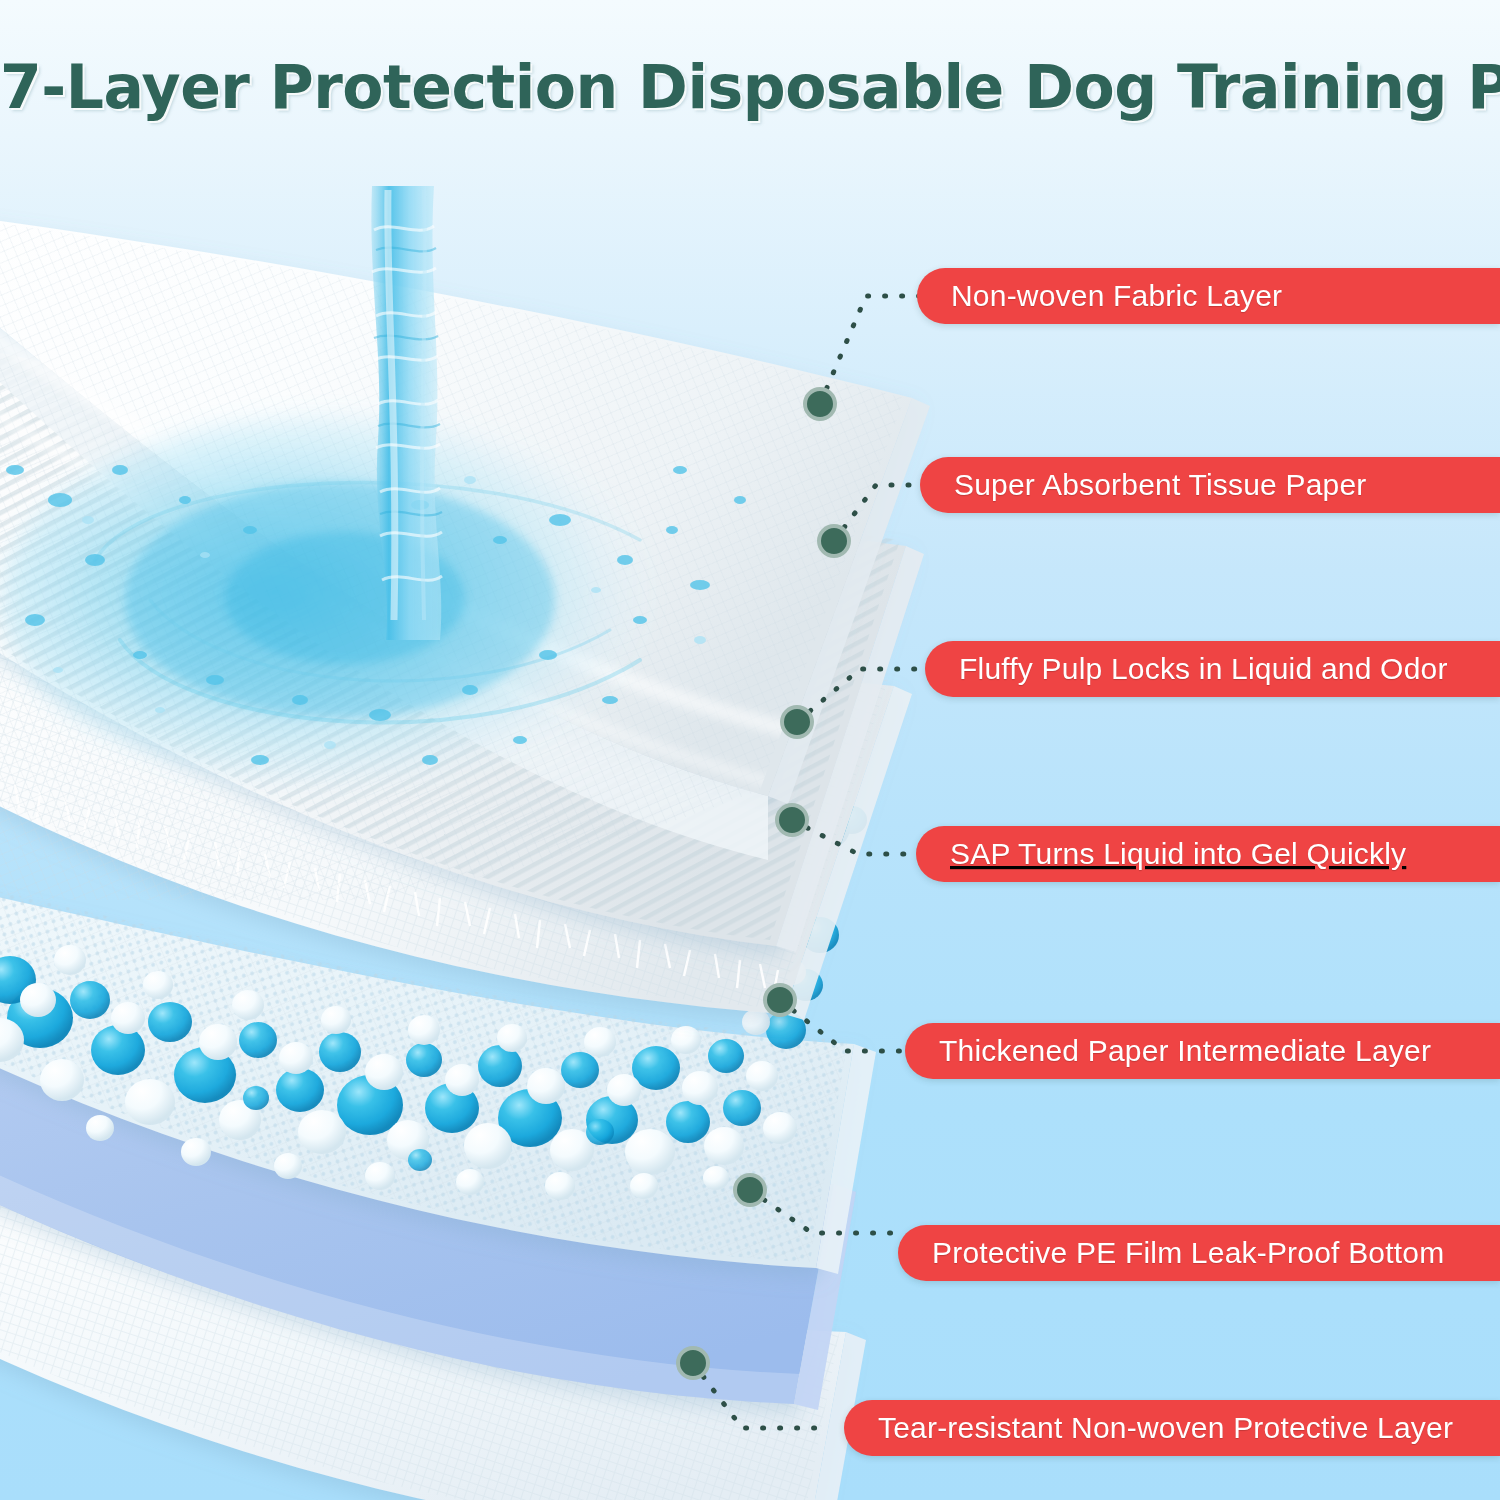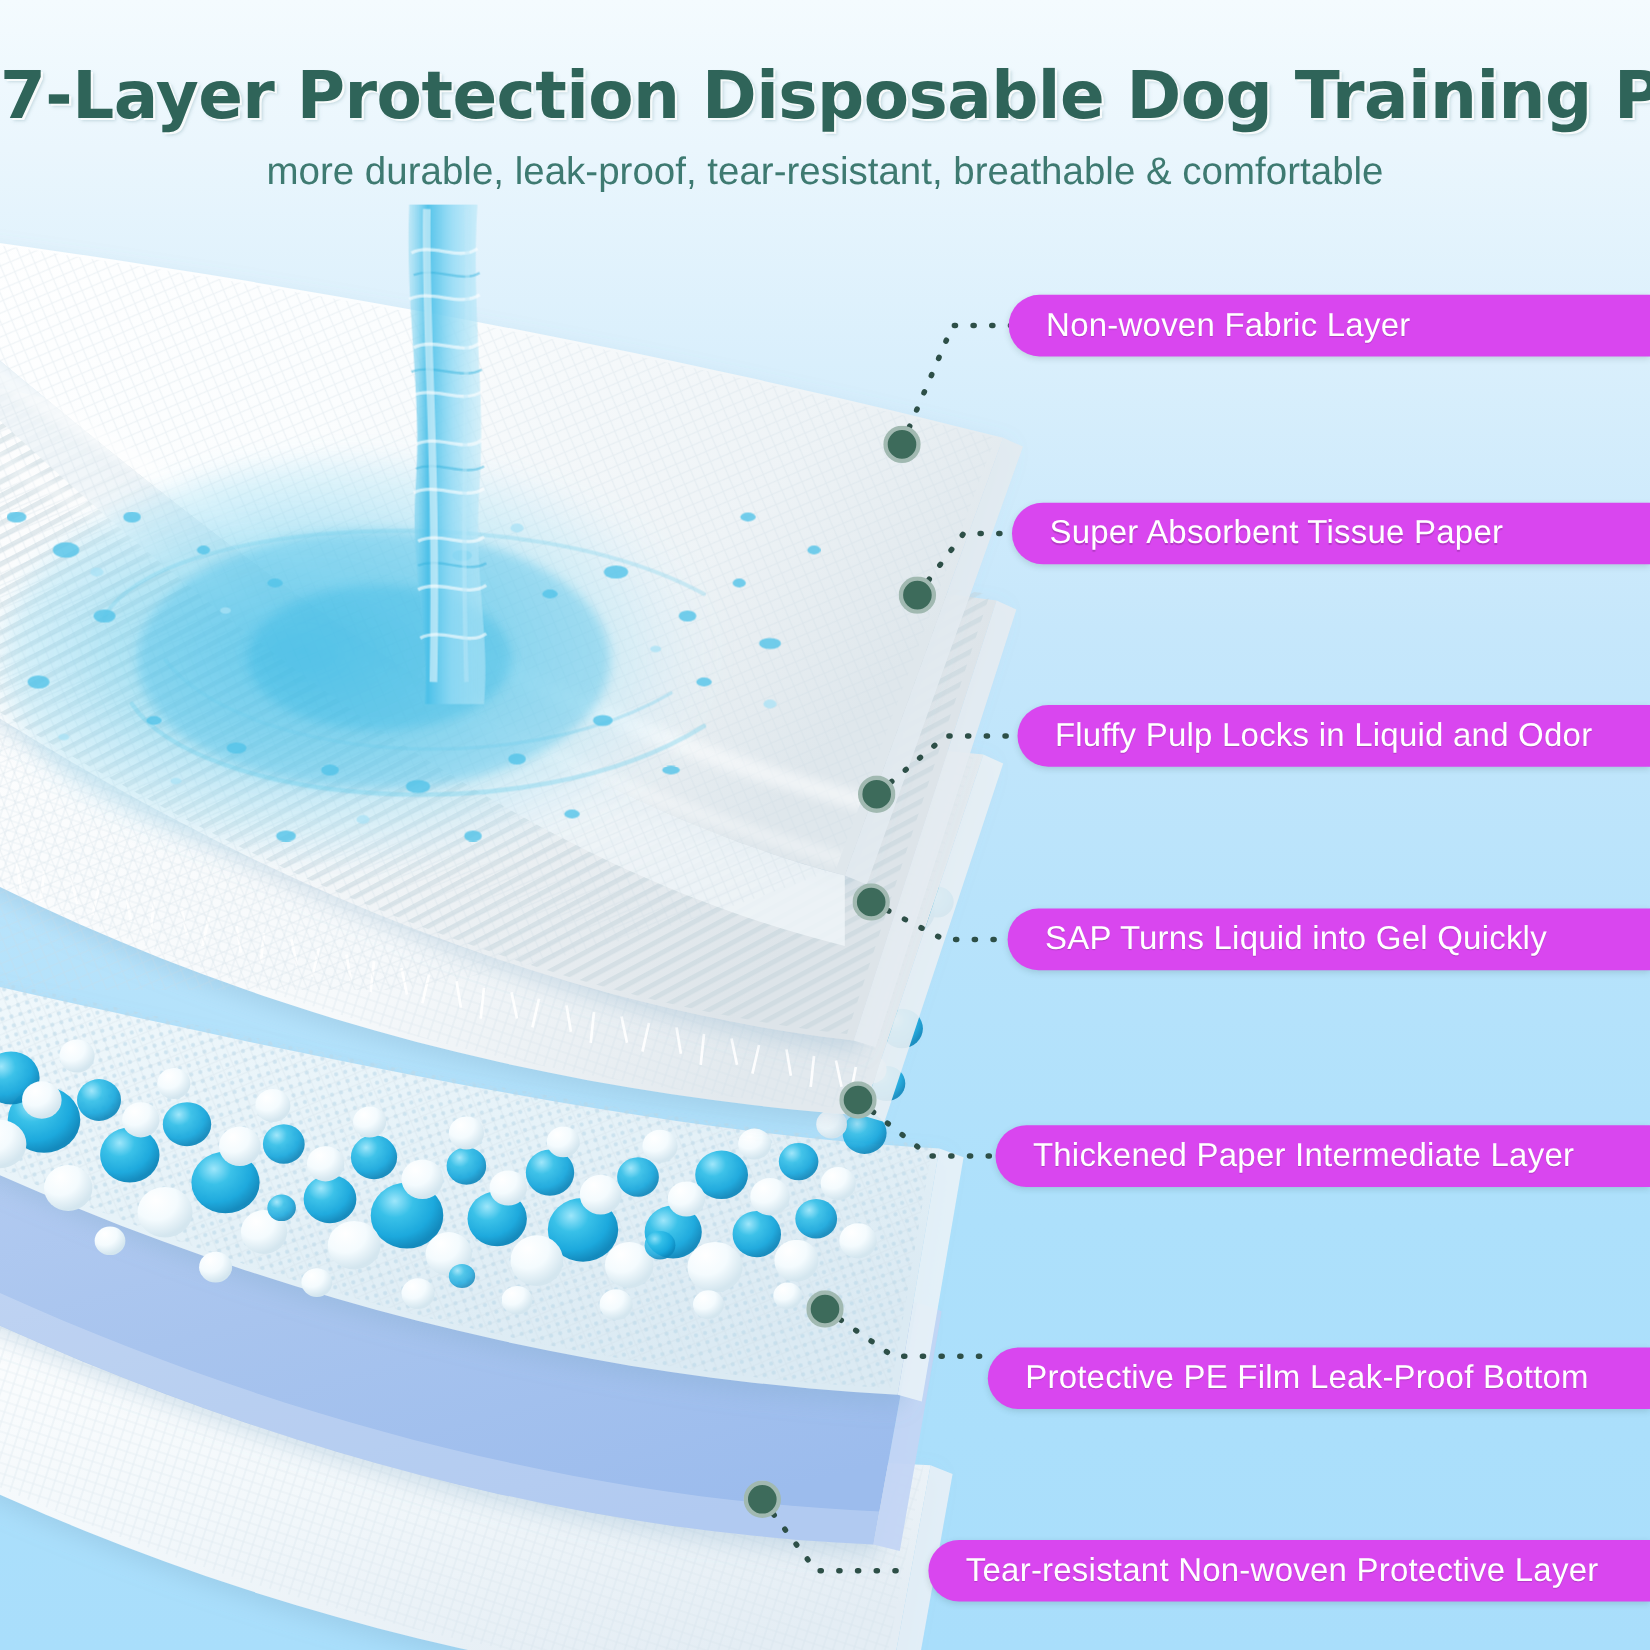--- a/index.html
+++ b/index.html
@@ -24,21 +24,21 @@
     font-size:35px;font-weight:400;color:#3e7a71;white-space:nowrap;
   }
 
   
   #stage{position:absolute;left:0;top:0;width:1500px;height:1500px;z-index:5;}
   #stage svg{position:absolute;left:0;top:0;}
 
   
   .pill{
     position:absolute;right:0;height:56px;
-    background:#d946ef;
+    background:#ef4444;
     border-radius:28px 0 0 28px;
     display:flex;align-items:center;
     padding-left:34px;
     box-shadow:0 2px 6px rgba(40,80,70,.18);
     z-index:60;
   }
   .pill span{
     color:#ffffff;font-size:30px;letter-spacing:.2px;white-space:nowrap;
     text-shadow:0 1px 1px rgba(0,0,0,.18);
   }
@@ -50,21 +50,20 @@
     border:4px solid rgba(200,215,210,.72);
     box-sizing:border-box;z-index:55;
   }
   #connectors{position:absolute;left:0;top:0;width:1500px;height:1500px;z-index:50;pointer-events:none;}
 </style>
 </head>
 <body>
 
 <div id="header">
   <h1 id="title">7-Layer Protection Disposable Dog Training Pads</h1>
-  <p id="subtitle">more durable, leak-proof, tear-resistant, breathable &amp; comfortable</p>
 </div>
 
 <div id="stage">
   <svg width="1500" height="1500" viewBox="0 0 1500 1500">
     <defs>
 
       <linearGradient id="gTop" x1="0" y1="0" x2="1" y2="0.5">
         <stop offset="0%" stop-color="#ffffff"></stop>
         <stop offset="45%" stop-color="#fbfdfe"></stop>
         <stop offset="80%" stop-color="#eef3f6"></stop>
@@ -444,21 +443,21 @@
     </div>
     <div class="marker" style="left: 817px; top: 524px;"></div>
     <div class="pill" style="top: 457px; left: 920px;">
       <span>Super Absorbent Tissue Paper</span>
     </div>
     <div class="marker" style="left: 780px; top: 705px;"></div>
     <div class="pill" style="top: 641px; left: 925px; text-align: center;">
       <span>Fluffy Pulp Locks in Liquid and Odor</span>
     </div>
     <div class="marker" style="left: 775px; top: 803px;"></div>
-    <div class="pill" style="top: 826px; left: 916px;">
+    <div class="pill" style="top: 826px; left: 916px; text-decoration: underline;">
       <span>SAP Turns Liquid into Gel Quickly</span>
     </div>
     <div class="marker" style="left: 763px; top: 983px;"></div>
     <div class="pill" style="top: 1023px; left: 905px;">
       <span>Thickened Paper Intermediate Layer</span>
     </div>
     <div class="marker" style="left: 733px; top: 1173px;"></div>
     <div class="pill" style="top: 1205px; left: 898px; margin-top: 20px;">
       <span>Protective PE Film Leak-Proof Bottom</span>
     </div>

